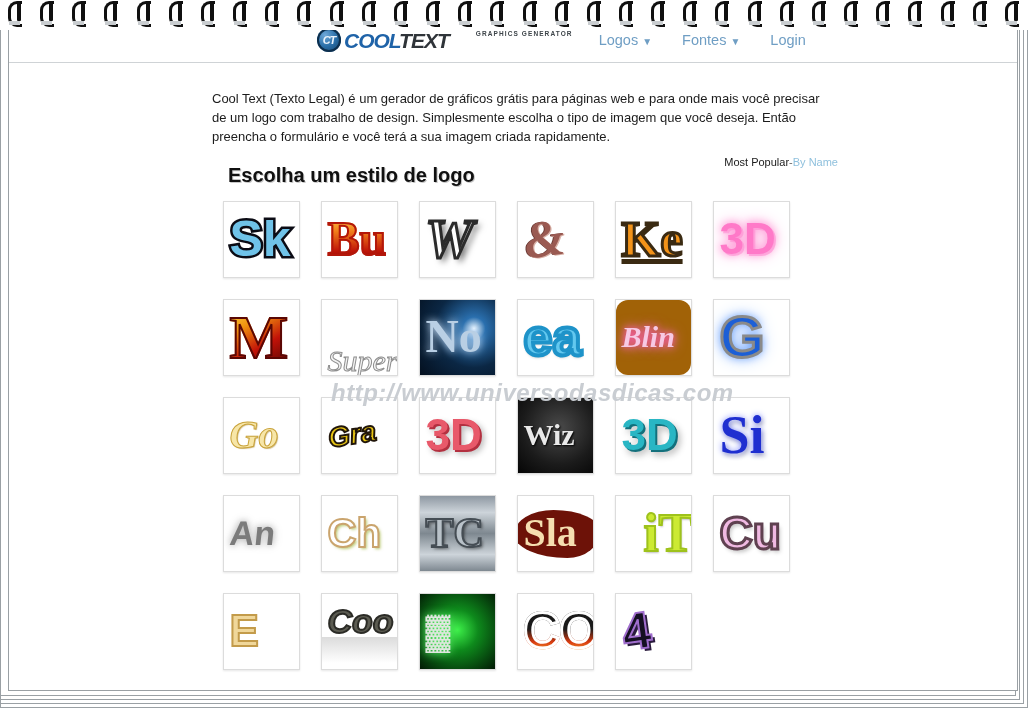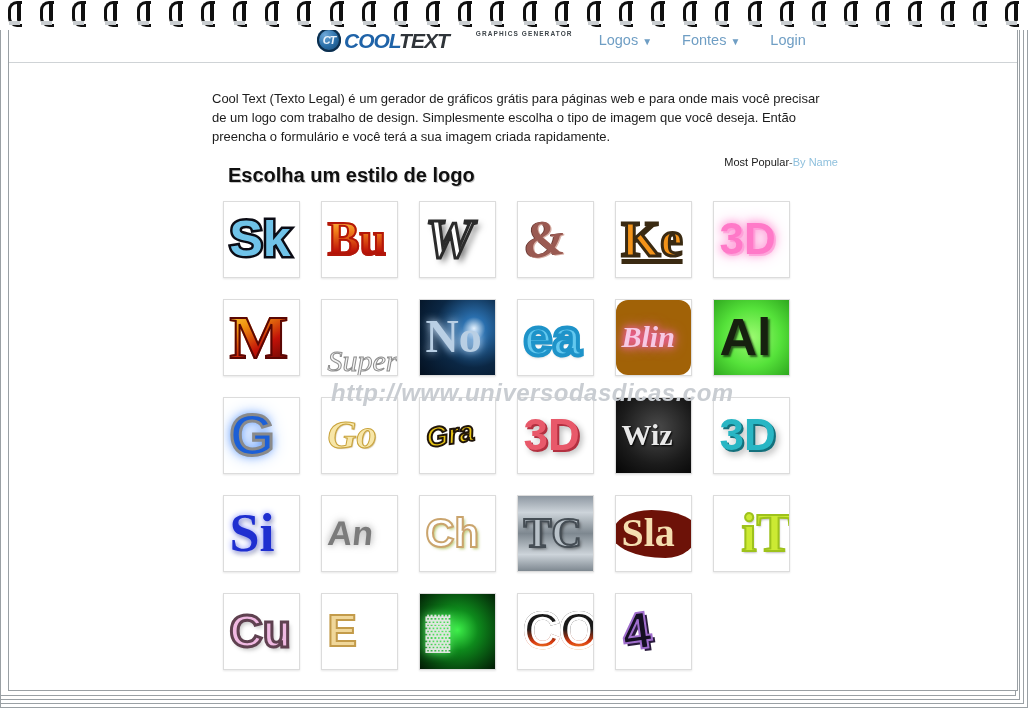--- a/index.html
+++ b/index.html
@@ -376,27 +376,20 @@
         </div>
         <div class="cell">
           <a class="thumb">
             <div class="art a-blink">
               <span>Blin</span>
             </div>
           </a>
         </div>
         <div class="cell">
           <a class="thumb">
-            <div class="art a-al">
-              <span>Al</span>
-            </div>
-          </a>
-        </div>
-        <div class="cell">
-          <a class="thumb">
             <div class="art a-g">
               <span>G</span>
             </div>
           </a>
         </div>
         <div class="cell">
           <a class="thumb">
             <div class="art a-go">
               <span>Go</span>
             </div>
@@ -481,20 +474,27 @@
         </div>
         <div class="cell">
           <a class="thumb">
             <div class="art a-e">
               <span>E</span>
             </div>
           </a>
         </div>
         <div class="cell">
           <a class="thumb">
+            <div class="art a-coo">
+              <span>Coo</span>
+            </div>
+          </a>
+        </div>
+        <div class="cell">
+          <a class="thumb">
             <div class="art a-glow">
               <span>▓</span>
             </div>
           </a>
         </div>
         <div class="cell">
           <a class="thumb">
             <div class="art a-co">
               <span>CO</span>
             </div>

